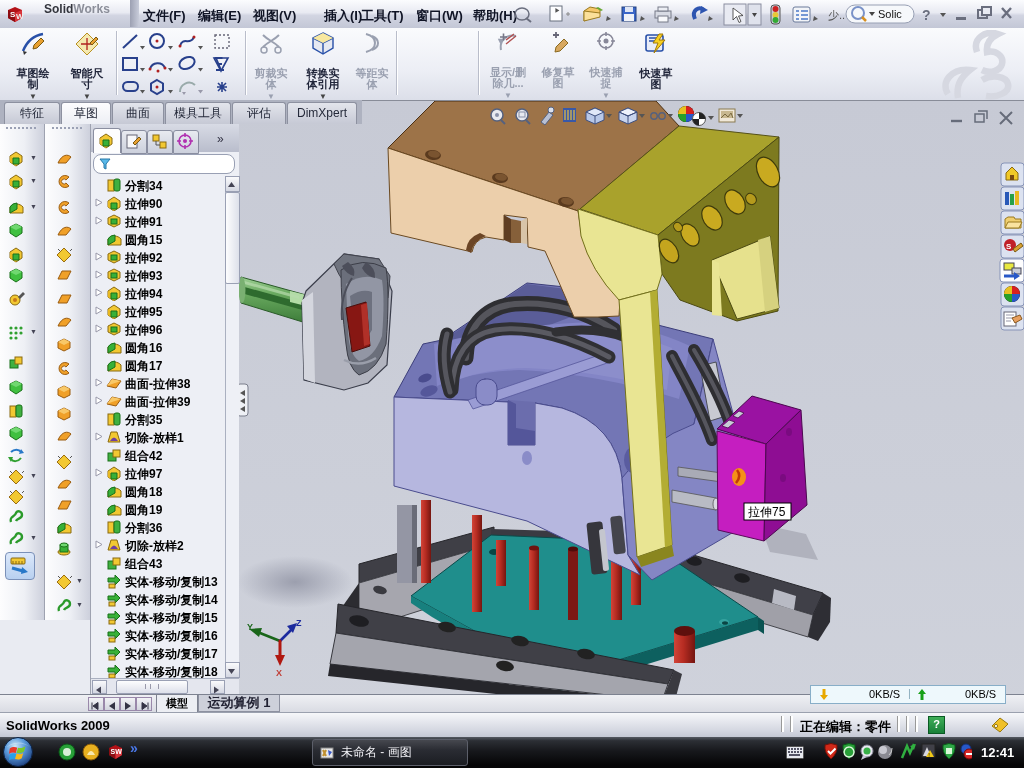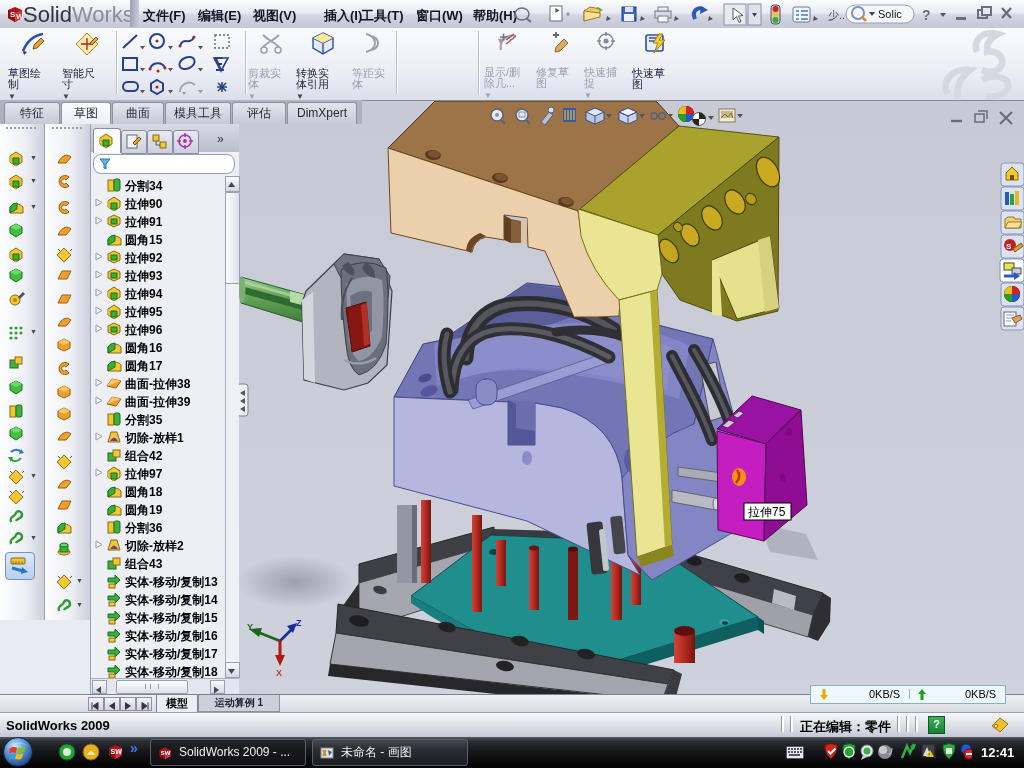--- a/index.html
+++ b/index.html
@@ -1,19 +1,19 @@
 <!DOCTYPE html>
 <html><head><meta charset="utf-8"><style>
 html,body{margin:0;padding:0;width:1024px;height:768px;overflow:hidden;background:#cdd0da;font-family:"Liberation Sans",sans-serif;}
 .ab{position:absolute;}
 .tx{white-space:nowrap;font-weight:bold;}
 #menubar{left:0;top:0;width:1024px;height:28px;background:linear-gradient(#fbfcfe,#e8eaf2 45%,#d2d5e2 55%,#c3c7d6);border-bottom:1px solid #8c90a0;}
 .menu{font-size:13px;color:#101425;top:7px;}
 #toolbar{left:0;top:28px;width:1024px;height:72px;background:linear-gradient(#fafbfd,#eceef5 60%,#dcdfe9);}
-.bigbtn{top:2px;height:68px;text-align:left;font-size:11px;line-height:11px;color:#20253a;}
+.bigbtn{top:2px;height:68px;text-align:center;font-size:11px;line-height:11px;color:#20253a;font-weight:bold;}
 .bigbtn svg{display:block;margin:1px auto 1px;}
 .gray{color:#9aa0b0;}
 .sep{top:3px;width:1px;height:64px;background:#b9bdca;border-right:1px solid #fff;}
 #tabstrip{left:0;top:100px;width:362px;height:24px;background:#aeb2c0;}
 .ctab{top:2px;height:21px;background:linear-gradient(#e3e5ec,#c6c9d5);border:1px solid #8d91a0;border-bottom:none;border-radius:3px 3px 0 0;font-size:12px;color:#252a3a;text-align:center;line-height:20px;}
 .ctab.on{background:linear-gradient(#fdfdfe,#eceef4);height:22px;}
 #leftpanel{left:0;top:124px;width:238px;height:570px;background:#e9ebf2;}
 .tcol{top:0;height:496px;border-right:1px solid #9ea2b0;background:linear-gradient(90deg,#fdfdfe,#eef0f5 55%,#cdd0dc);}
 #treepanel{left:90px;top:0;width:148px;height:570px;background:#edeff5;border-left:1px solid #9ea2b0;}
 .trow{left:2px;width:132px;height:18px;font-size:12px;font-weight:bold;color:#000;}
@@ -334,21 +334,21 @@
 
 </svg>
 <div class="ab" id="menubar">
     <svg class="ab" style="left:5px;top:4px" width="20" height="20" viewBox="0 0 20 20">
       <polygon points="3,6 10,3 17,6 17,14 10,18 3,14" fill="#b31217"></polygon>
       <polygon points="3,6 10,9 10,18 3,14" fill="#8c0d12"></polygon>
       <polygon points="10,9 17,6 17,14 10,18" fill="#d8353b"></polygon>
       <text x="5" y="13" font-size="8" fill="#fff" font-weight="bold">S</text>
       <text x="11" y="15" font-size="8" fill="#eee" font-weight="bold">W</text>
     </svg>
-<div class="ab tx" style="left:23px;top:2px;font-size:22px;font-weight:normal;color:#33353d;letter-spacing:0px">Solid<span style="color:#8b8e99">Works</span></div>
+<div class="ab tx" style="left:44px;top:2px;font-size:12px;font-weight:bold;color:#33353d;letter-spacing:0px">Solid<span style="color:#8b8e99">Works</span></div>
 <div class="ab" style="left:130px;top:0;width:9px;height:27px;background:linear-gradient(90deg,#9ca0b2,#c8ccda)"></div>
 <div class="ab menu tx" style="left:143px">文件(F)</div>
 <div class="ab menu tx" style="left:198px">编辑(E)</div>
 <div class="ab menu tx" style="left:253px">视图(V)</div>
 <div class="ab menu tx" style="left:324px">插入(I)</div>
 <div class="ab menu tx" style="left:361px">工具(T)</div>
 <div class="ab menu tx" style="left:416px">窗口(W)</div>
 <div class="ab menu tx" style="left:473px">帮助(H)</div>
 <svg class="ab" style="left:512px;top:3px" width="512" height="24" viewBox="0 0 512 24">
 <ellipse cx="10" cy="11" rx="7" ry="6" fill="none" stroke="#6a6e7e" stroke-width="1.5"></ellipse>
@@ -972,21 +972,21 @@
           <path d="M4,6 l6,-4 v8z" fill="#334"></path>
         </svg></div>
 <div class="ab" style="left:32px;width:14px;height:12px;background:linear-gradient(#f2f3f6,#d2d5de);border:1px solid #98a"><svg width="14" height="12">
           <path d="M10,6 l-6,-4 v8z" fill="#334"></path>
         </svg></div>
 <div class="ab" style="left:48px;width:14px;height:12px;background:linear-gradient(#f2f3f6,#d2d5de);border:1px solid #98a"><svg width="14" height="12">
           <path d="M10,6 l-5,-3.5 v7z M11,2.5 v7" stroke="#334" fill="#334" stroke-width="1"></path>
         </svg></div>
 </div>
 <div class="ab tx" style="left:156px;top:0px;width:40px;height:17px;background:#eceef3;border:1px solid #7d8290;border-top:none;font-size:11px;text-align:center;line-height:16px;color:#000">模型</div>
-<div class="ab tx" style="left:198px;top:0px;width:80px;height:16px;background:#cdd0da;border:1px solid #8d91a0;border-top:none;font-size:10px;text-align:center;line-height:15px;color:#223">运动算例 1</div>
+<div class="ab tx" style="left:198px;top:0px;width:80px;height:16px;background:#cdd0da;border:1px solid #8d91a0;border-top:none;font-size:13px;text-align:center;line-height:15px;color:#223">运动算例 1</div>
 <div class="ab" style="left:810px;top:-10px;width:194px;height:17px;background:#eef8fc;border:1px solid #88aec8;font-size:11px;color:#000">
 <svg class="ab" style="left:8px;top:3px" width="10" height="11">
         <path d="M5,11 L1,6 h2.5 V0 h3 V6 H9z" fill="#e8a800"></path>
       </svg>
       <span class="ab" style="left:58px;top:2px">0KB/S</span>
 <span class="ab" style="left:97px;top:1px;color:#8ab">|</span>
 <svg class="ab" style="left:106px;top:3px" width="10" height="11">
         <path d="M5,0 L9,5 H6.5 V11 h-3 V5 H1z" fill="#18a018"></path>
       </svg>
       <span class="ab" style="left:154px;top:2px">0KB/S</span>
@@ -1033,29 +1033,20 @@
       <circle cx="9" cy="9" r="8" fill="#e8b020" stroke="#8a5a08"></circle>
       <path d="M5,12 Q9,4 13,12z" fill="#f8e8b0"></path>
     </svg>
 <svg class="ab" style="left:106px;top:5px" width="19" height="19" viewBox="0 0 19 19">
       <polygon points="3,6 9.5,3 16,6 16,13 9.5,17 3,13" fill="#b31217"></polygon>
       <polygon points="3,6 9.5,9 9.5,17 3,13" fill="#8c0d12"></polygon>
       <polygon points="9.5,9 16,6 16,13 9.5,17" fill="#d8353b"></polygon>
       <text x="4.5" y="12" font-size="7" fill="#fff" font-weight="bold">SW</text>
     </svg>
 <div class="ab" style="left:130px;top:3px;color:#4a78e8;font-size:14px;font-weight:bold">»</div>
-<div class="ab tbtn" style="left:150px;width:154px;background:linear-gradient(#23252c,#17181d 45%,#101014)">
-      <svg style="position:absolute;left:6px;top:5px" width="16" height="16" viewBox="0 0 19 19">
-        <polygon points="3,6 9.5,3 16,6 16,13 9.5,17 3,13" fill="#b31217"></polygon>
-        <polygon points="3,6 9.5,9 9.5,17 3,13" fill="#8c0d12"></polygon>
-        <polygon points="9.5,9 16,6 16,13 9.5,17" fill="#d8353b"></polygon>
-        <text x="4.5" y="12" font-size="7" fill="#fff" font-weight="bold">SW</text>
-      </svg>
-      <span style="position:absolute;left:28px">SolidWorks 2009 - ...</span>
-    </div>
 <div class="ab tbtn" style="left:312px;width:154px">
       <svg style="position:absolute;left:6px;top:5px" width="16" height="16" viewBox="0 0 16 16">
         <rect x="2" y="3" width="12" height="10" fill="#e8e8e8" stroke="#888"></rect>
         <path d="M4,5 l3,6 m0,-6 l-3,6" stroke="#c09030" stroke-width="2"></path>
         <path d="M9,5 l4,2 -3,4z" fill="#3858c8"></path>
       </svg>
       <span style="position:absolute;left:28px">未命名 - 画图</span>
     </div>
 <svg class="ab" style="left:786px;top:9px" width="18" height="13" viewBox="0 0 18 13">
       <rect x="0.5" y="0.5" width="17" height="12" rx="1" fill="#e8eaf0" stroke="#555"></rect>

